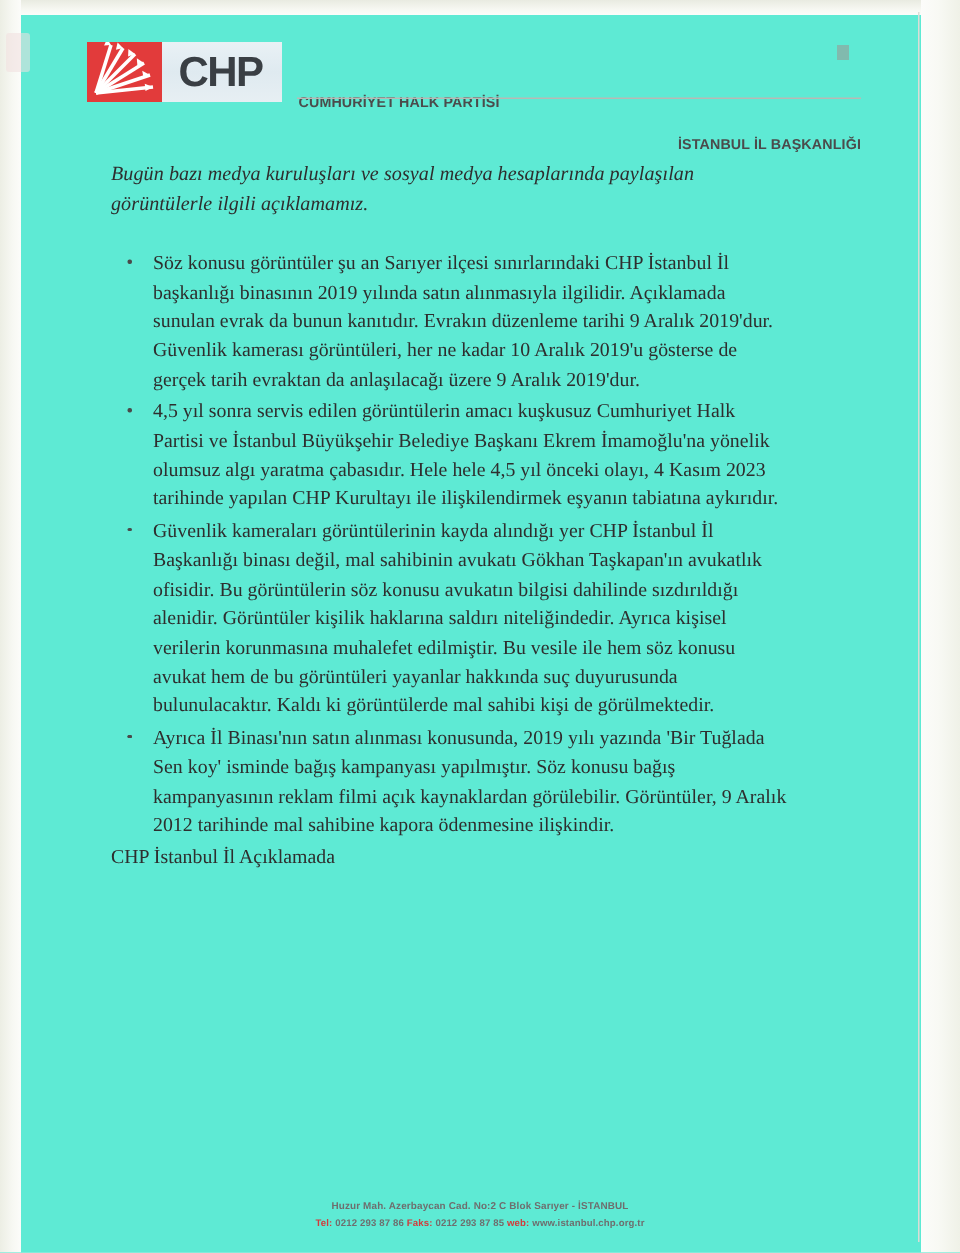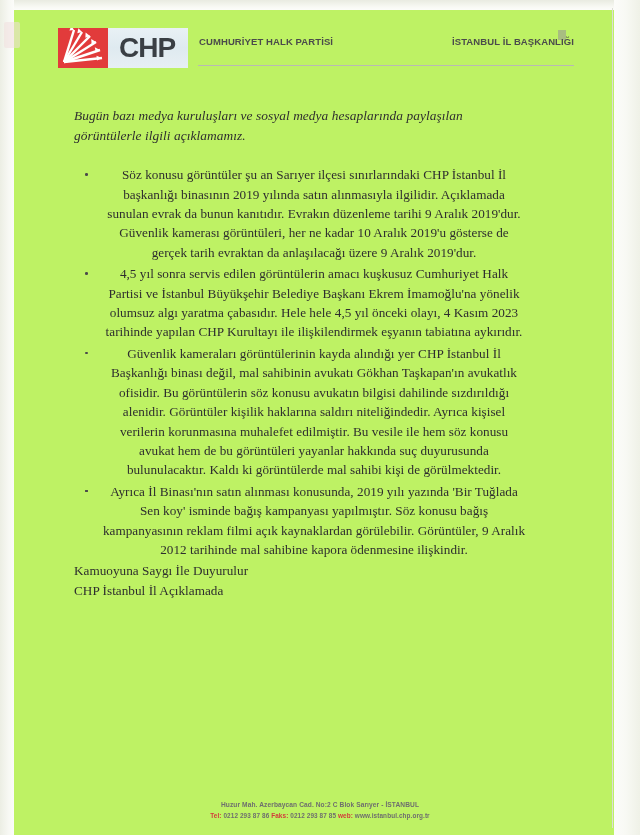--- a/index.html
+++ b/index.html
@@ -12,21 +12,21 @@
     background: #f2f3ee;
     font-family: "Liberation Serif", serif;
     overflow: hidden;
   }
 
   
   #page {
     position: relative;
     width: 640px;
     height: 835px;
-    background: #bef264;
+    background: #5eead4;
     box-sizing: border-box;
     overflow: hidden;
   }
   
   #edge-left {
     position: absolute;
     left: 0; top: 0;
     width: 14px; height: 835px;
     background: linear-gradient(to right, #eceee4 0%, #f7f8f3 60%, #fcfcfa 100%);
   }
@@ -101,30 +101,30 @@
     font-weight: bold;
     font-size: 28px;
     letter-spacing: -1px;
     color: #3a3f44;
     line-height: 1;
     padding-right: 2px;
   }
 
   .lh-text {
     position: absolute;
-    top: 8px;
+    top: 35px;
     font-family: "Liberation Sans", sans-serif;
     font-weight: bold;
     font-size: 9.5px;
     letter-spacing: .1px;
     color: #4b4b4b;
     white-space: nowrap;
   }
   #lh-left  { left: 141px; }
-  #lh-right { right: 0; }
+  #lh-right { right: 0; margin-top: 28px; }
 
   #lh-rule {
     position: absolute;
     left: 140px;
     top: 37px;
     width: 376px;
     height: 1px;
     background: #b9b9b4;
   }
 
@@ -140,21 +140,20 @@
     font-size: 13.4px;
     line-height: 1.5;
     margin: 0 0 19px 0;
     letter-spacing: .05px;
     font-style: italic;
   }
   ul#bullets {
     list-style: none;
     margin: 0;
     padding: 0;
-    text-align: center;
   }
   ul#bullets li {
     position: relative;
     padding-left: 28px;
     margin-bottom: 2px;
     font-size: 13.2px;
     line-height: 1.47;
     letter-spacing: .03px;
   }
   ul#bullets li .dot {
@@ -266,21 +265,20 @@
       <li>
         <span class="dot"></span>
       </li>
       <li>
         <span class="dot"></span>
         <span>Ayrıca İl Binası'nın satın alınması konusunda, 2019 yılı yazında 'Bir Tuğlada Sen koy' isminde bağış kampanyası yapılmıştır. Söz konusu bağış kampanyasının reklam filmi açık kaynaklardan görülebilir. Görüntüler, 9 Aralık 2012 tarihinde mal sahibine kapora ödenmesine ilişkindir.</span>
       </li>
     </ul>
 
     <div id="closing-block">
-      <p class="closing">Kamuoyuna Saygı İle Duyurulur</p>
       <p class="closing">CHP İstanbul İl Açıklamada</p>
     </div>
   </div>
 
   <div id="footer">
     <div id="footer-address">Huzur Mah. Azerbaycan Cad. No:2 C Blok Sarıyer - İSTANBUL</div>
     <div id="footer-contact">
       <span class="lbl">Tel:</span>
       <span>0212 293 87 86</span>
       <span class="lbl">Faks:</span>

